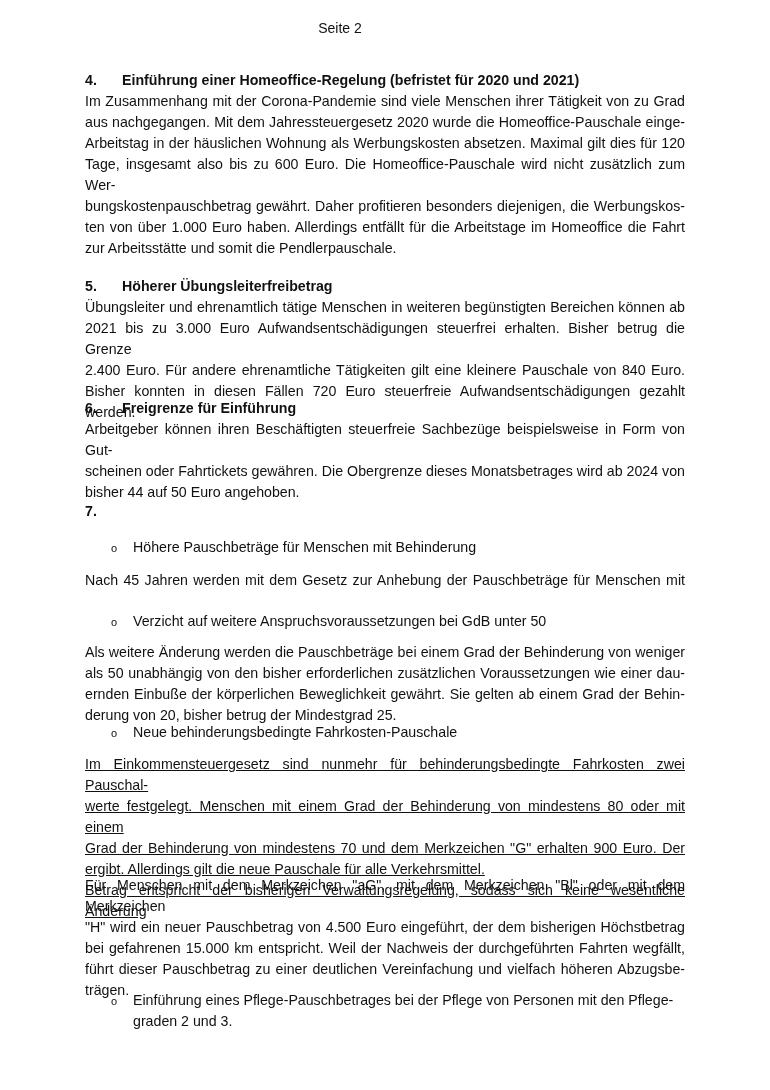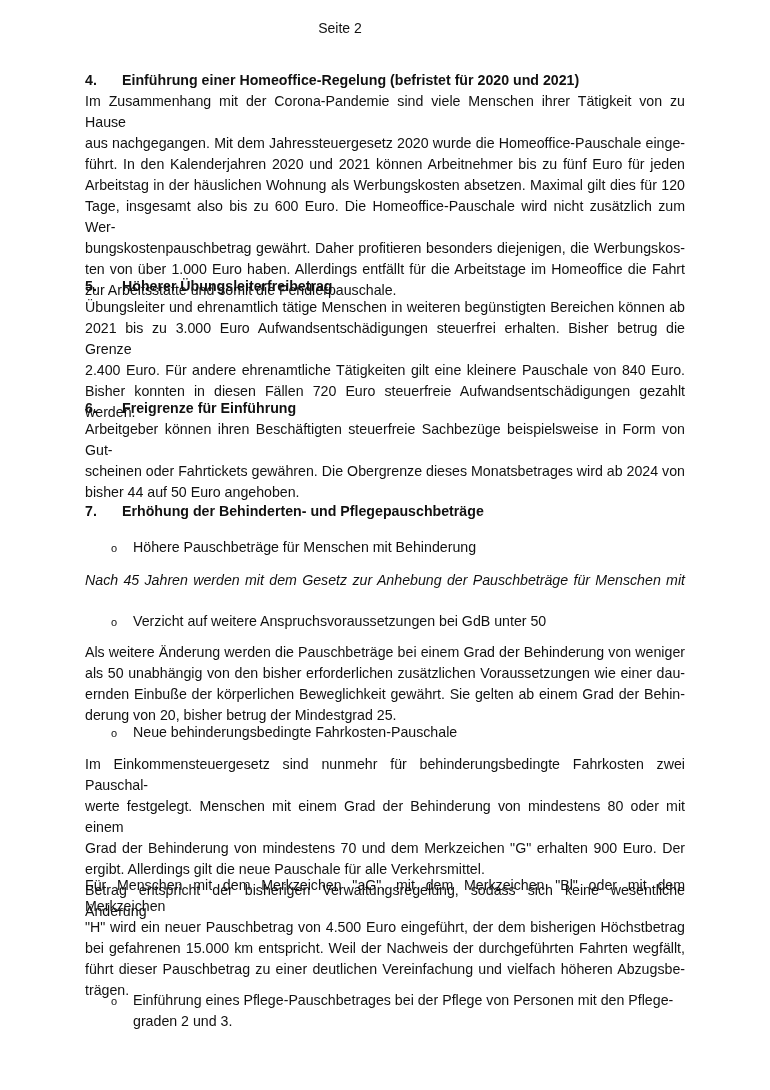--- a/index.html
+++ b/index.html
@@ -19,23 +19,22 @@
 </head>
 <body>
 
 <div class="page-number">Seite 2</div>
 
 <div class="block" style="top:70px;">
   <div class="heading">
     <span class="num">4.</span>
     <span>Einführung einer Homeoffice-Regelung (befristet für 2020 und 2021)</span>
   </div>
-  <span class="line just">Im Zusammenhang mit der Corona-Pandemie sind viele Menschen ihrer Tätigkeit von zu Hause</span>
+  <span class="line just">Im Zusammenhang mit der Corona-Pandemie sind viele Menschen ihrer Tätigkeit von zu Grad</span>
   <span class="line just">aus nachgegangen. Mit dem Jahressteuergesetz 2020 wurde die Homeoffice-Pauschale einge-</span>
-  <span class="line just">führt. In den Kalenderjahren 2020 und 2021 können Arbeitnehmer bis zu fünf Euro für jeden</span>
   <span class="line just">Arbeitstag in der häuslichen Wohnung als Werbungskosten absetzen. Maximal gilt dies für 120</span>
   <span class="line just">Tage, insgesamt also bis zu 600 Euro. Die Homeoffice-Pauschale wird nicht zusätzlich zum Wer-</span>
   <span class="line just">bungskostenpauschbetrag gewährt. Daher profitieren besonders diejenigen, die Werbungskos-</span>
   <span class="line just">ten von über 1.000 Euro haben. Allerdings entfällt für die Arbeitstage im Homeoffice die Fahrt</span>
   <span class="line">zur Arbeitsstätte und somit die Pendlerpauschale.</span>
 </div>
 
 <div class="block" style="top:276px;">
   <div class="heading">
     <span class="num">5.</span>
@@ -53,51 +52,50 @@
     <span>Freigrenze für Einführung</span>
   </div>
   <span class="line just">Arbeitgeber können ihren Beschäftigten steuerfreie Sachbezüge beispielsweise in Form von Gut-</span>
   <span class="line just">scheinen oder Fahrtickets gewähren. Die Obergrenze dieses Monatsbetrages wird ab 2024 von</span>
   <span class="line">bisher 44 auf 50 Euro angehoben.</span>
 </div>
 
 <div class="block" style="top:501px;">
   <div class="heading">
     <span class="num">7.</span>
-    <span>Erhöhung der Behinderten- und Pflegepauschbeträge</span>
   </div>
 </div>
 
 <div class="block bullet" style="top:537px;">
   <span class="mark">o</span>
   <span class="btext">Höhere Pauschbeträge für Menschen mit Behinderung</span>
 </div>
 
-<div class="block" style="top:570px;font-style:italic;">
+<div class="block" style="top:570px;">
   <span class="line just">Nach 45 Jahren werden mit dem Gesetz zur Anhebung der Pauschbeträge für Menschen mit</span>
 </div>
 
 <div class="block bullet" style="top:611px;">
   <span class="mark">o</span>
   <span class="btext">Verzicht auf weitere Anspruchsvoraussetzungen bei GdB unter 50</span>
 </div>
 
 <div class="block" style="top:642px;">
   <span class="line just">Als weitere Änderung werden die Pauschbeträge bei einem Grad der Behinderung von weniger</span>
   <span class="line just">als 50 unabhängig von den bisher erforderlichen zusätzlichen Voraussetzungen wie einer dau-</span>
   <span class="line just">ernden Einbuße der körperlichen Beweglichkeit gewährt. Sie gelten ab einem Grad der Behin-</span>
   <span class="line">derung von 20, bisher betrug der Mindestgrad 25.</span>
 </div>
 
 <div class="block bullet" style="top:722px;">
   <span class="mark">o</span>
   <span class="btext">Neue behinderungsbedingte Fahrkosten-Pauschale</span>
 </div>
 
-<div class="block" style="top:754px;">
+<div class="block" style="top:754px;text-decoration:underline;">
   <span class="line just">Im Einkommensteuergesetz sind nunmehr für behinderungsbedingte Fahrkosten zwei Pauschal-</span>
   <span class="line just">werte festgelegt. Menschen mit einem Grad der Behinderung von mindestens 80 oder mit einem</span>
   <span class="line just">Grad der Behinderung von mindestens 70 und dem Merkzeichen "G" erhalten 900 Euro. Der</span>
   <span class="line">ergibt. Allerdings gilt die neue Pauschale für alle Verkehrsmittel.</span>
   <span class="line just">Betrag entspricht der bisherigen Verwaltungsregelung, sodass sich keine wesentliche Änderung</span>
 </div>
 
 <div class="block" style="top:875px;">
   <span class="line just">Für Menschen mit dem Merkzeichen "aG", mit dem Merkzeichen "Bl" oder mit dem Merkzeichen</span>
   <span class="line just">"H" wird ein neuer Pauschbetrag von 4.500 Euro eingeführt, der dem bisherigen Höchstbetrag</span>

